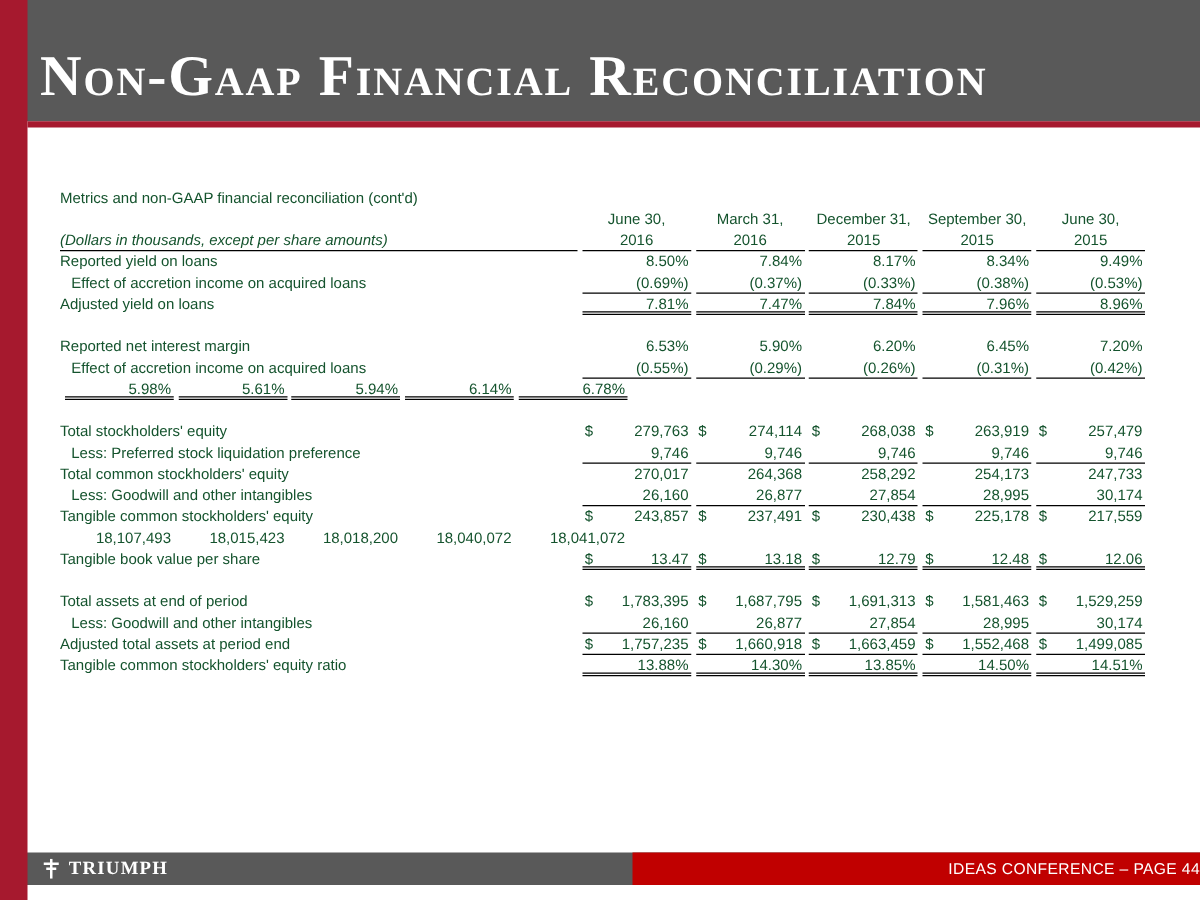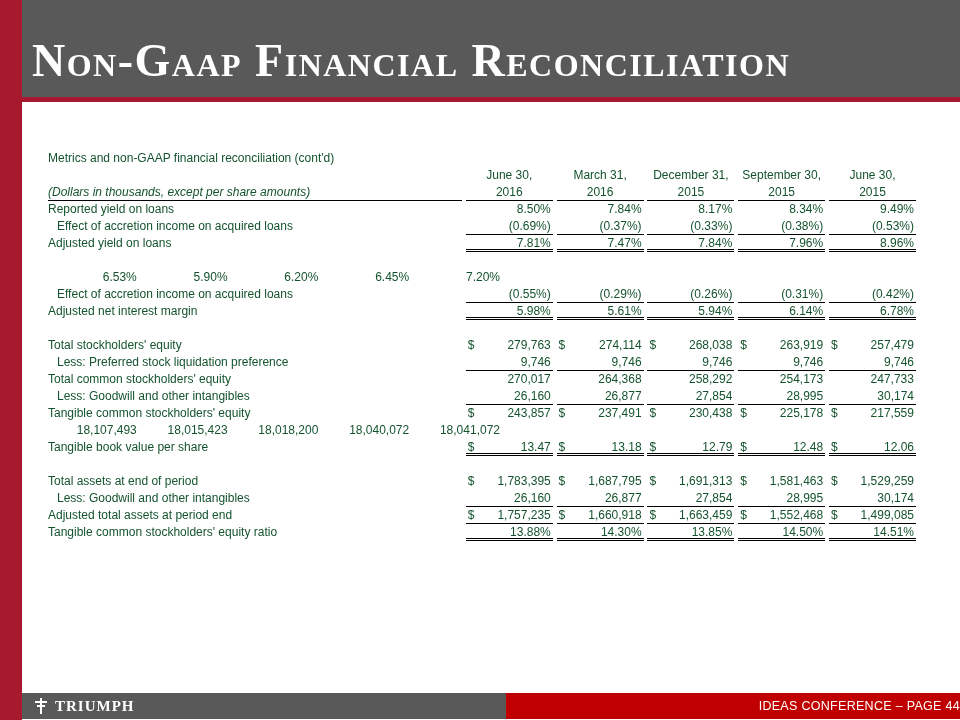--- a/index.html
+++ b/index.html
@@ -72,21 +72,21 @@
   .u-double { border-bottom: 3px double #000; }
   .period-span {
     flex: 1; margin-left: 3.8px;
     text-align: center;
     border-bottom: 1px solid #000;
     box-sizing: border-box;
   }
   .subcaption { font-style: italic; border-bottom: 1px solid #000; }
   
   .footer {
-    position: absolute; left: 0; bottom: 1px;
+    position: absolute; left: 0; bottom: 12px;
     width: 960px; height: 26px;
     display: flex;
     background: var(--gray);
   }
   .footer-left {
     flex: 1;
     display: flex; align-items: center;
     gap: 7px;
     padding-left: 34px;
   }
@@ -194,20 +194,21 @@
           </div>
           <div class="cell value u-double">
             <span>7.96%</span>
           </div>
           <div class="cell value u-double">
             <span>8.96%</span>
           </div>
         </div>
         <div class="trow spacer"></div>
         <div class="trow">
+          <div class="cell label">Reported net interest margin</div>
           <div class="cell value">
             <span>6.53%</span>
           </div>
           <div class="cell value">
             <span>5.90%</span>
           </div>
           <div class="cell value">
             <span>6.20%</span>
           </div>
           <div class="cell value">
@@ -229,21 +230,20 @@
             <span>(0.26%)</span>
           </div>
           <div class="cell value u-single">
             <span>(0.31%)</span>
           </div>
           <div class="cell value u-single">
             <span>(0.42%)</span>
           </div>
         </div>
         <div class="trow">
-          <div class="cell label">Adjusted net interest margin</div>
           <div class="cell value u-double">
             <span>5.98%</span>
           </div>
           <div class="cell value u-double">
             <span>5.61%</span>
           </div>
           <div class="cell value u-double">
             <span>5.94%</span>
           </div>
           <div class="cell value u-double">

